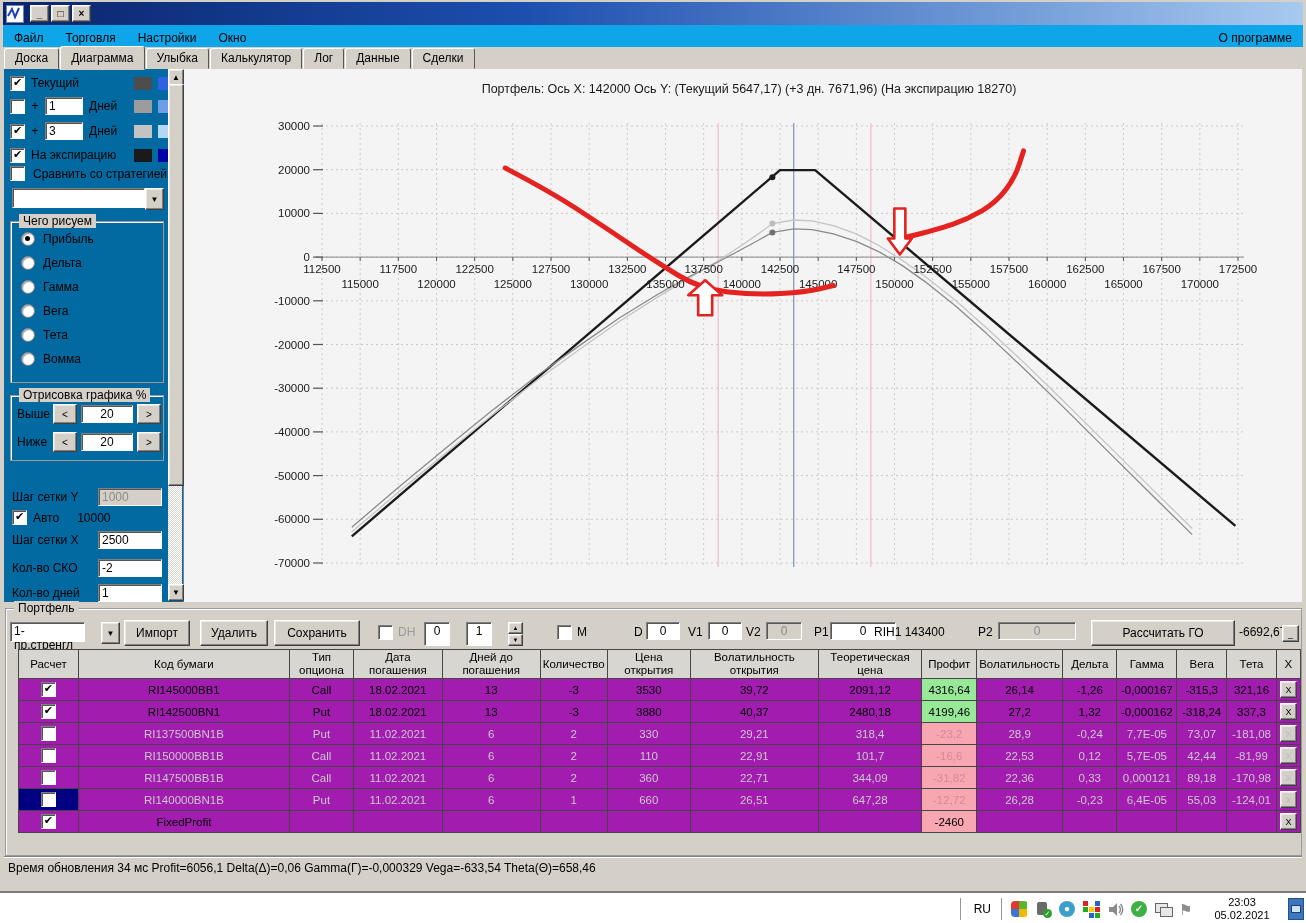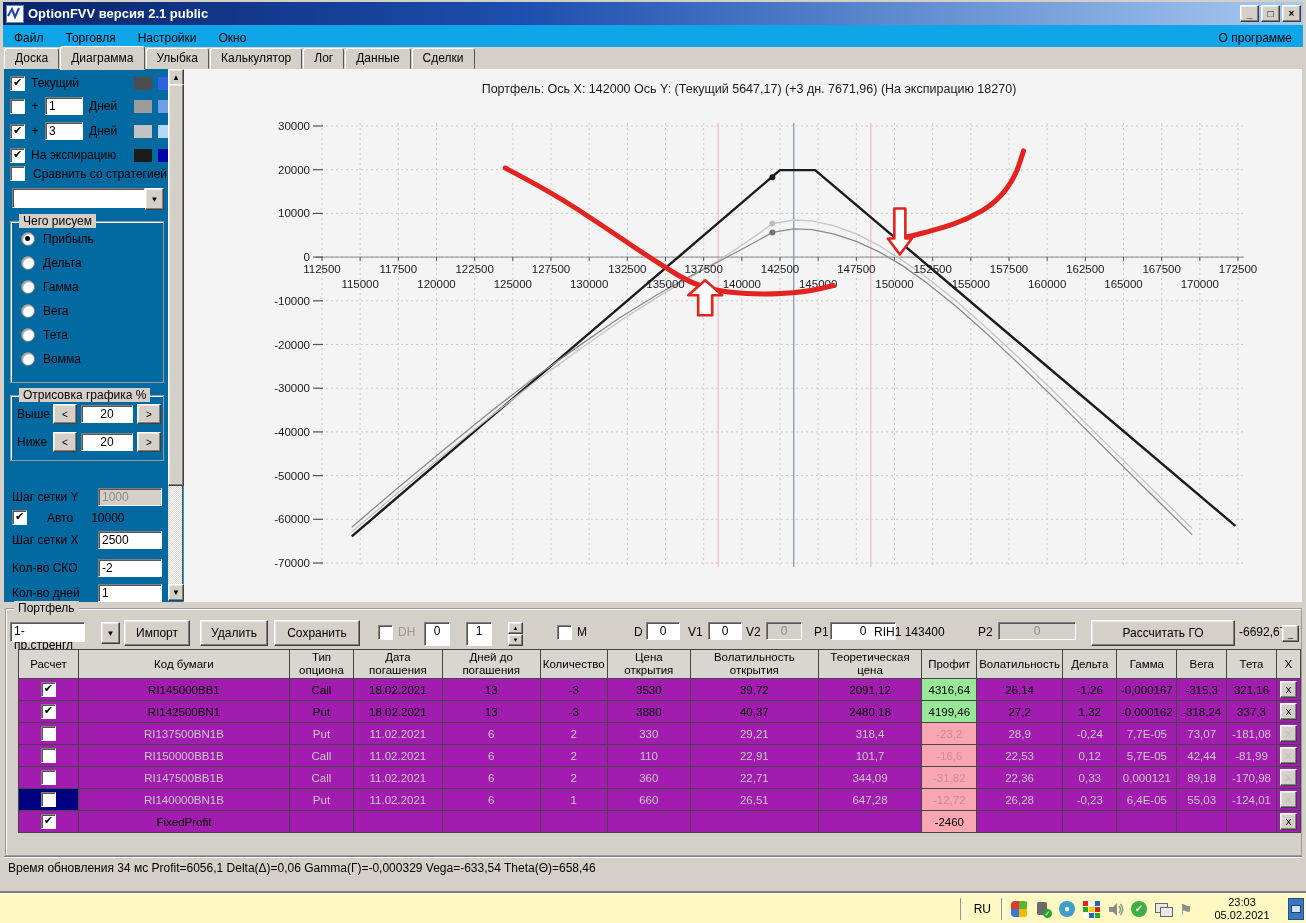--- a/index.html
+++ b/index.html
@@ -80,21 +80,21 @@
   #ptable tr.dim td{color:#c9c9c9;}
   #ptable td.green{background:#97e897;color:#000;}
   #ptable td.pink{background:#f7a6b2;}
   #ptable tr.dim td.pink{color:#d48a96;}
   #ptable td.selcell{background:#000080;}
   .xbtn{width:15px;height:15px;font-size:9px;margin:0 auto;}
   tr.dim .xbtn{color:#bbb;}
   
   #statusbar{position:absolute;left:4px;top:856px;width:1298px;height:24px;border-top:1px solid #808080;box-shadow:0 1px 0 #fff inset;}
   #statusbar .stext{position:absolute;left:4px;top:4px;font-size:12px;}
-  #taskbar{position:absolute;left:0;top:893px;width:1306px;height:30px;background:#fef9c3;
+  #taskbar{position:absolute;left:0;top:893px;width:1306px;height:30px;background:#ffffff;
            border-top:1px solid #fff;box-shadow:0 -2px 0 #7e7d78;}
   #tray{position:absolute;right:2px;top:0;height:30px;display:flex;align-items:center;gap:6px;}
   .vsep{width:2px;height:22px;border-left:1px solid #9a968e;border-right:1px solid #fff;}
   #lang{font-size:12px;padding:0 4px;}
   .ticon16{width:17px;height:17px;position:relative;display:inline-block;}
   #clock{font-size:11px;text-align:center;line-height:13px;width:80px;}
   #showdesk{width:14px;height:20px;background:#3b77bc;border:1px solid #24508a;display:flex;align-items:center;justify-content:center;}
   #showdesk .scr{width:8px;height:6px;background:#cfe3f7;border:1px solid #1d3f6e;}
   
   .i-grid{display:grid;grid-template-columns:8px 8px;grid-template-rows:8px 8px;border-radius:4px;overflow:hidden;}
@@ -107,21 +107,20 @@
 </style>
 </head>
 <body>
 
 <div id="titlebar">
   <div class="ticon">
     <svg width="14" height="14" viewBox="0 0 14 14">
         <polyline points="1,10 5,3 8,11 12,2" fill="none" stroke="#1b3fbf" stroke-width="2"></polyline>
       </svg>
   </div>
-  <div class="ttext">OptionFVV версия 2.1 public</div>
   <div class="wbtn btn raised">_</div>
   <div class="wbtn btn raised">□</div>
   <div class="wbtn btn raised">×</div>
 </div>
 
 <div id="menubar">
     <div class="mitem">Файл</div>
     <div class="mitem">Торговля</div>
     <div class="mitem">Настройки</div>
     <div class="mitem">Окно</div>
@@ -228,21 +227,21 @@
         </div>
     </div>
 
     <div id="gridRows">
         <div class="grow" style="top: 419px;">
           <span class="gl">Шаг сетки Y</span>
           <span class="field gfield dis">1000</span>
         </div>
         <div class="grow" style="top: 441px;">
           <span class="cb checked" data-glyph="✔"></span>
-          <span style="margin: 0px 18px 0px 20px;">Авто</span>
+          <span style="margin: 0px 18px 0px 6px;">Авто</span>
           <span>10000</span>
         </div>
         <div class="grow" style="top: 462px;">
           <span class="gl">Шаг сетки X</span>
           <span class="field gfield">2500</span>
         </div>
         <div class="grow" style="top: 490px;">
           <span class="gl">Кол-во СКО</span>
           <span class="field gfield">-2</span>
         </div>

